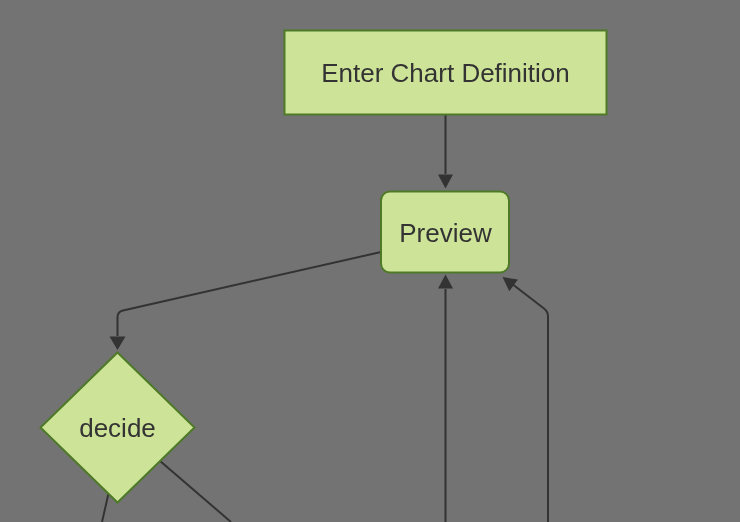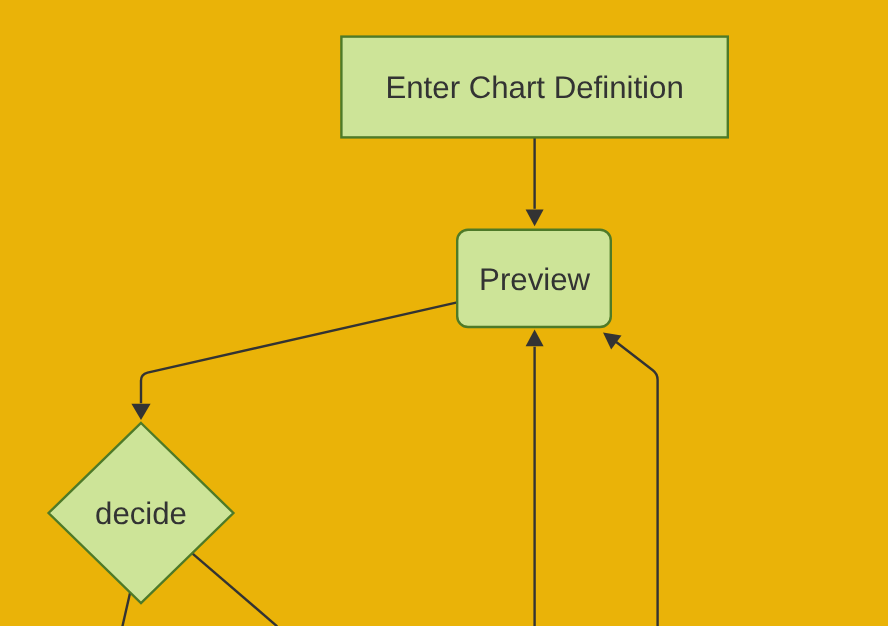--- a/index.html
+++ b/index.html
@@ -4,21 +4,21 @@
 <style>
   html, body {
     margin: 0;
     padding: 0;
     background: #ffffff;
   }
   .canvas {
     position: relative;
     width: 740px;
     height: 522px;
-    background: #eab308;
+    background: #737373;
     overflow: hidden;
   }
   svg text {
     font-family: "Liberation Sans", "DejaVu Sans", sans-serif;
     font-size: 26px;
     fill: #333333;
   }
   .edge {
     fill: none;
     stroke-width: 2;

